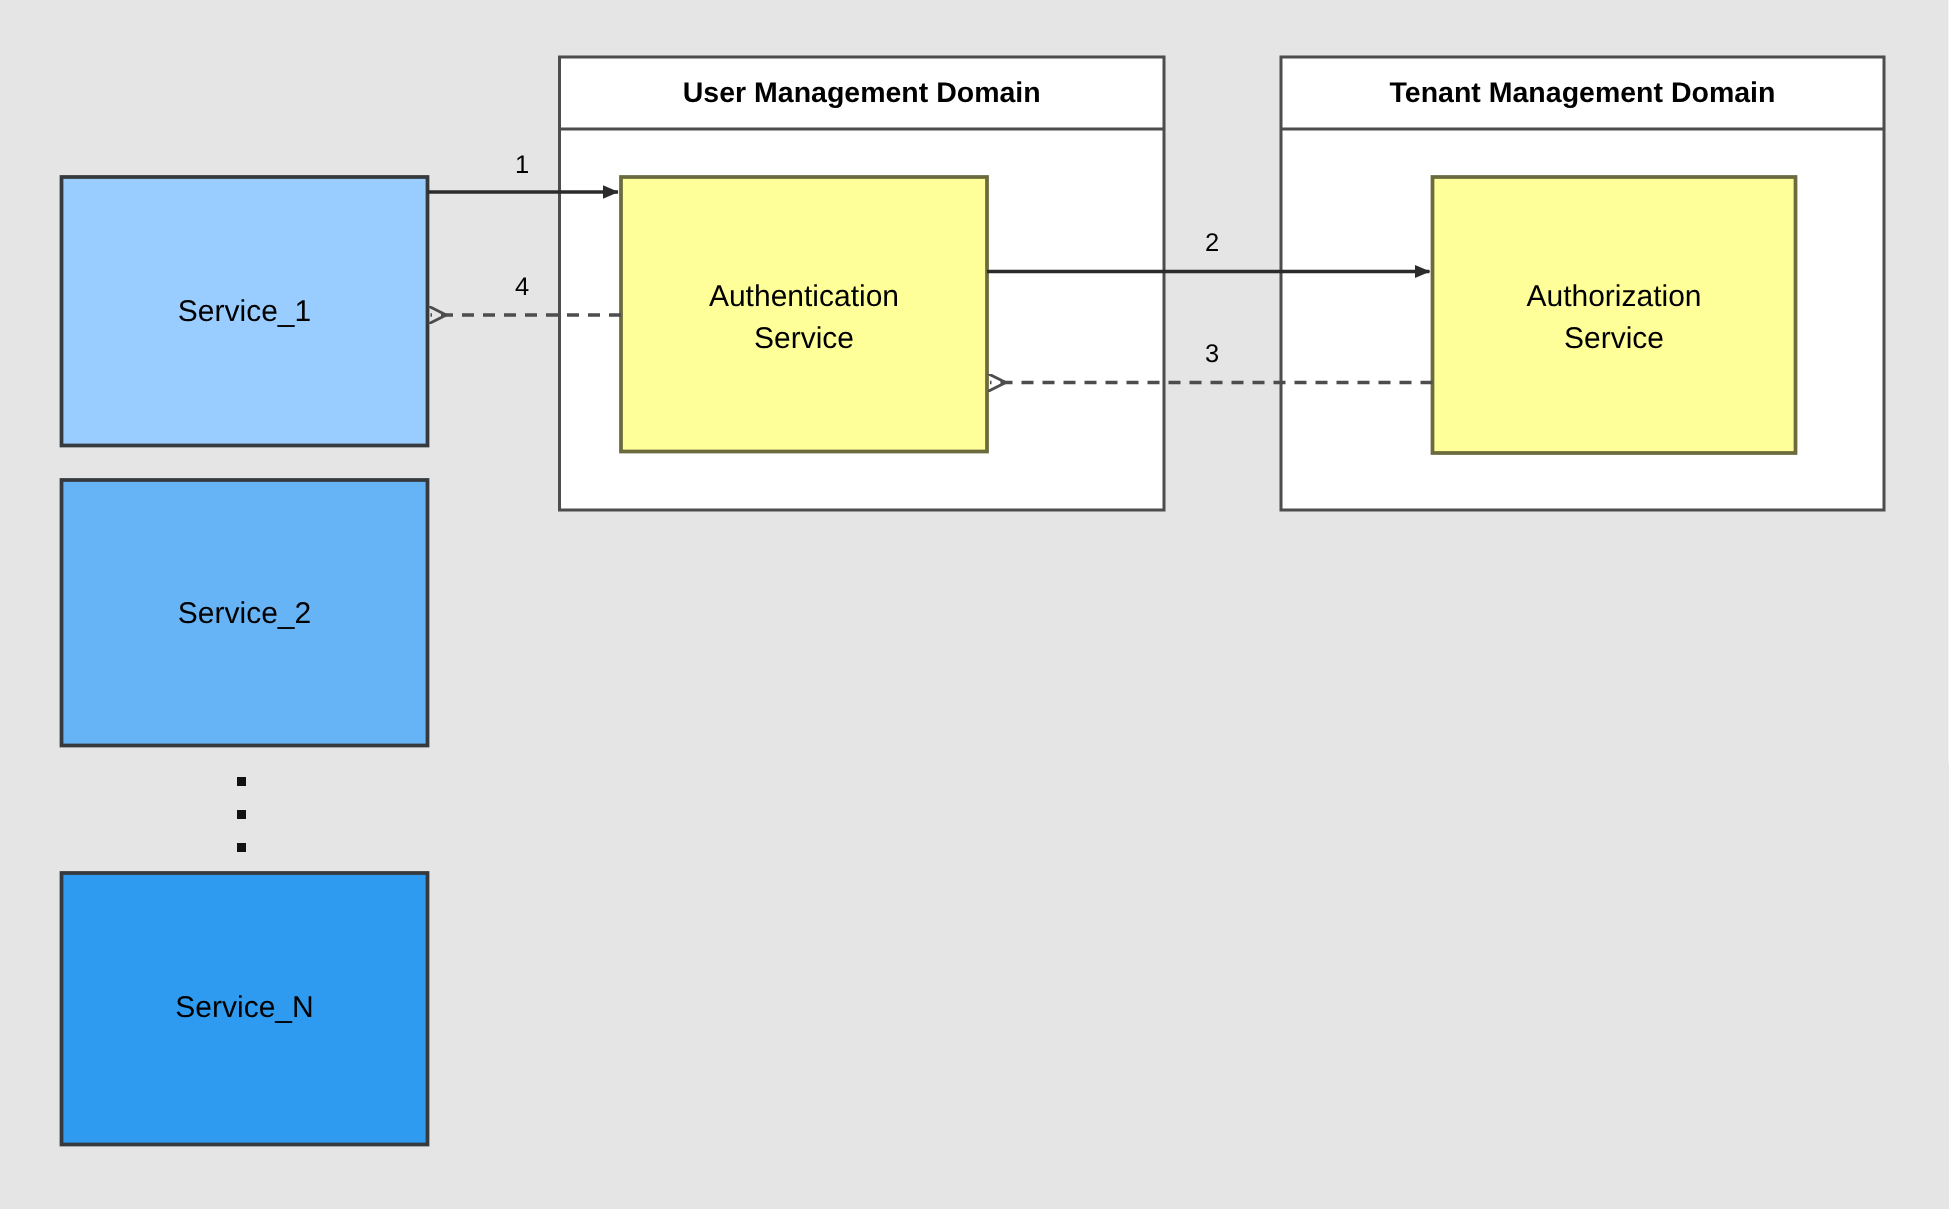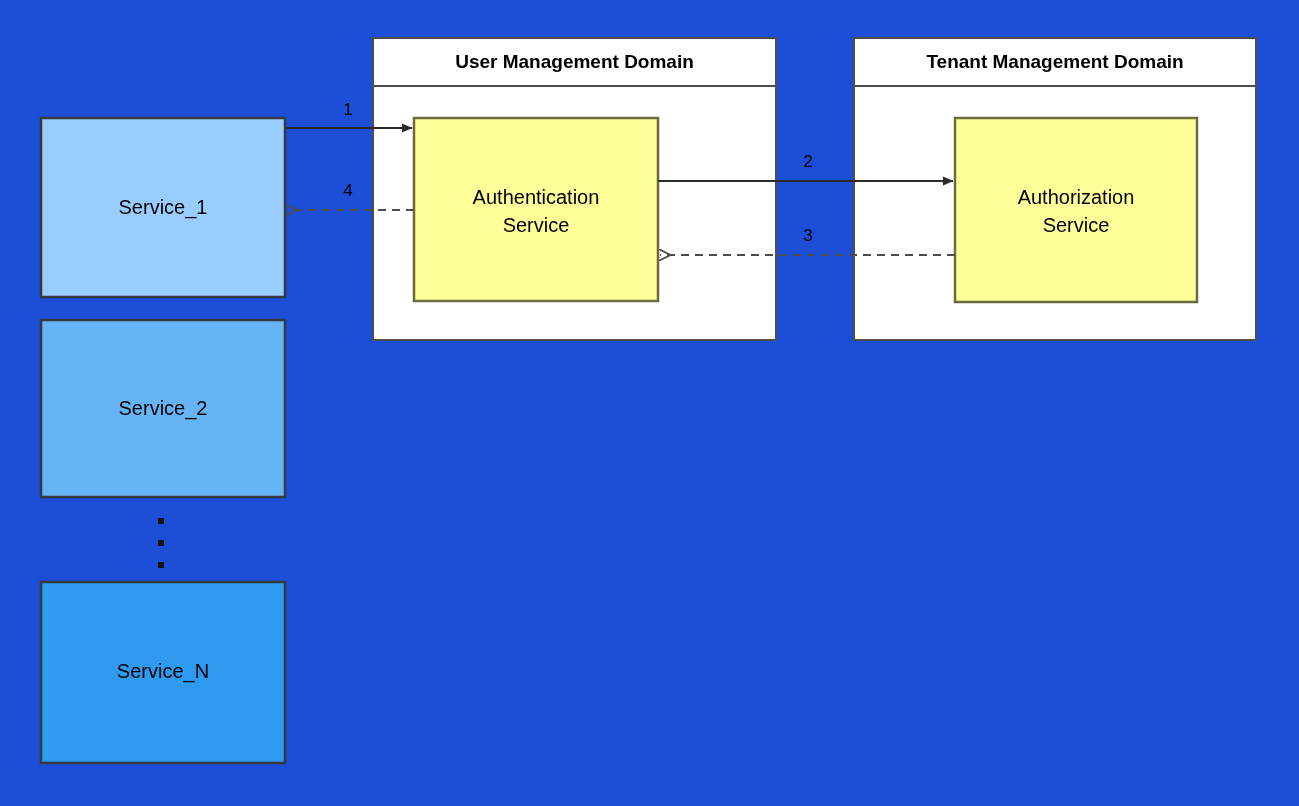--- a/index.html
+++ b/index.html
@@ -11,21 +11,21 @@
   body {
     width: 1299px;
     height: 806px;
     font-family: "Liberation Sans", sans-serif;
     overflow: hidden;
   }
   #diagram-root {
     position: relative;
     width: 1299px;
     height: 806px;
-    background: #1d4ed8;
+    background: #e5e5e5;
   }
   svg.diagram-canvas {
     display: block;
     width: 1299px;
     height: 806px;
   }
   .domain-rect {
     fill: #ffffff;
     stroke: #4d4d4d;
     stroke-width: 2;

